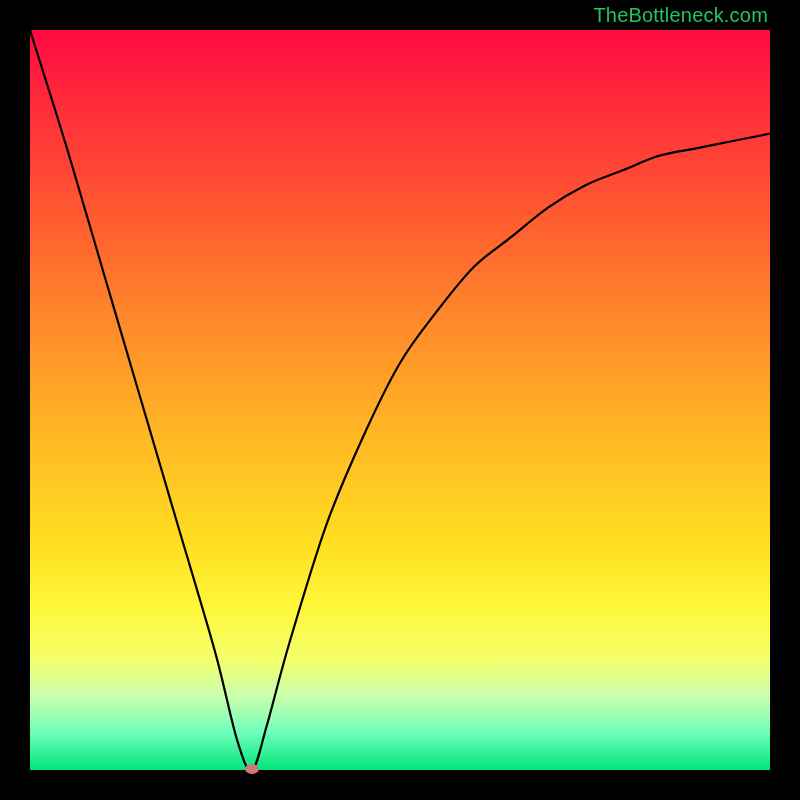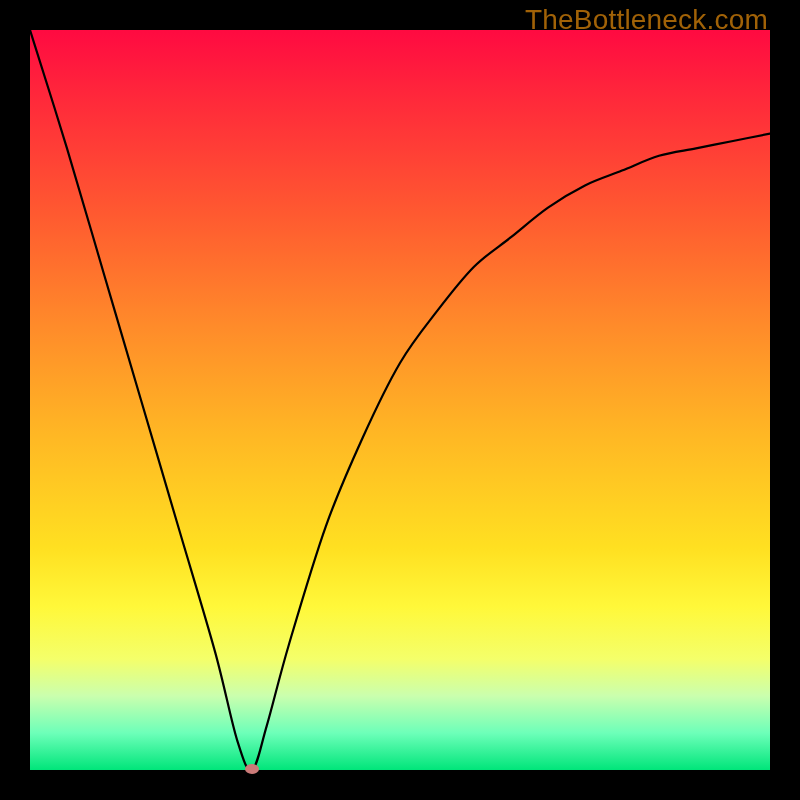--- a/index.html
+++ b/index.html
@@ -23,22 +23,22 @@
     position: absolute;
     left: 0;
     top: 0;
     width: 740px;
     height: 740px;
   }
   .watermark {
     position: absolute;
     right: 32px;
     top: 4px;
-    color: #a16207;
-    font-size: 28px;
+    color: #22c55e;
+    font-size: 20px;
     font-weight: 500;
     letter-spacing: 0.2px;
     margin-left: 19px;
   }
   .minimum-dot {
     position: absolute;
     width: 14px;
     height: 10px;
     border-radius: 50%;
     background: #cb7a78;

